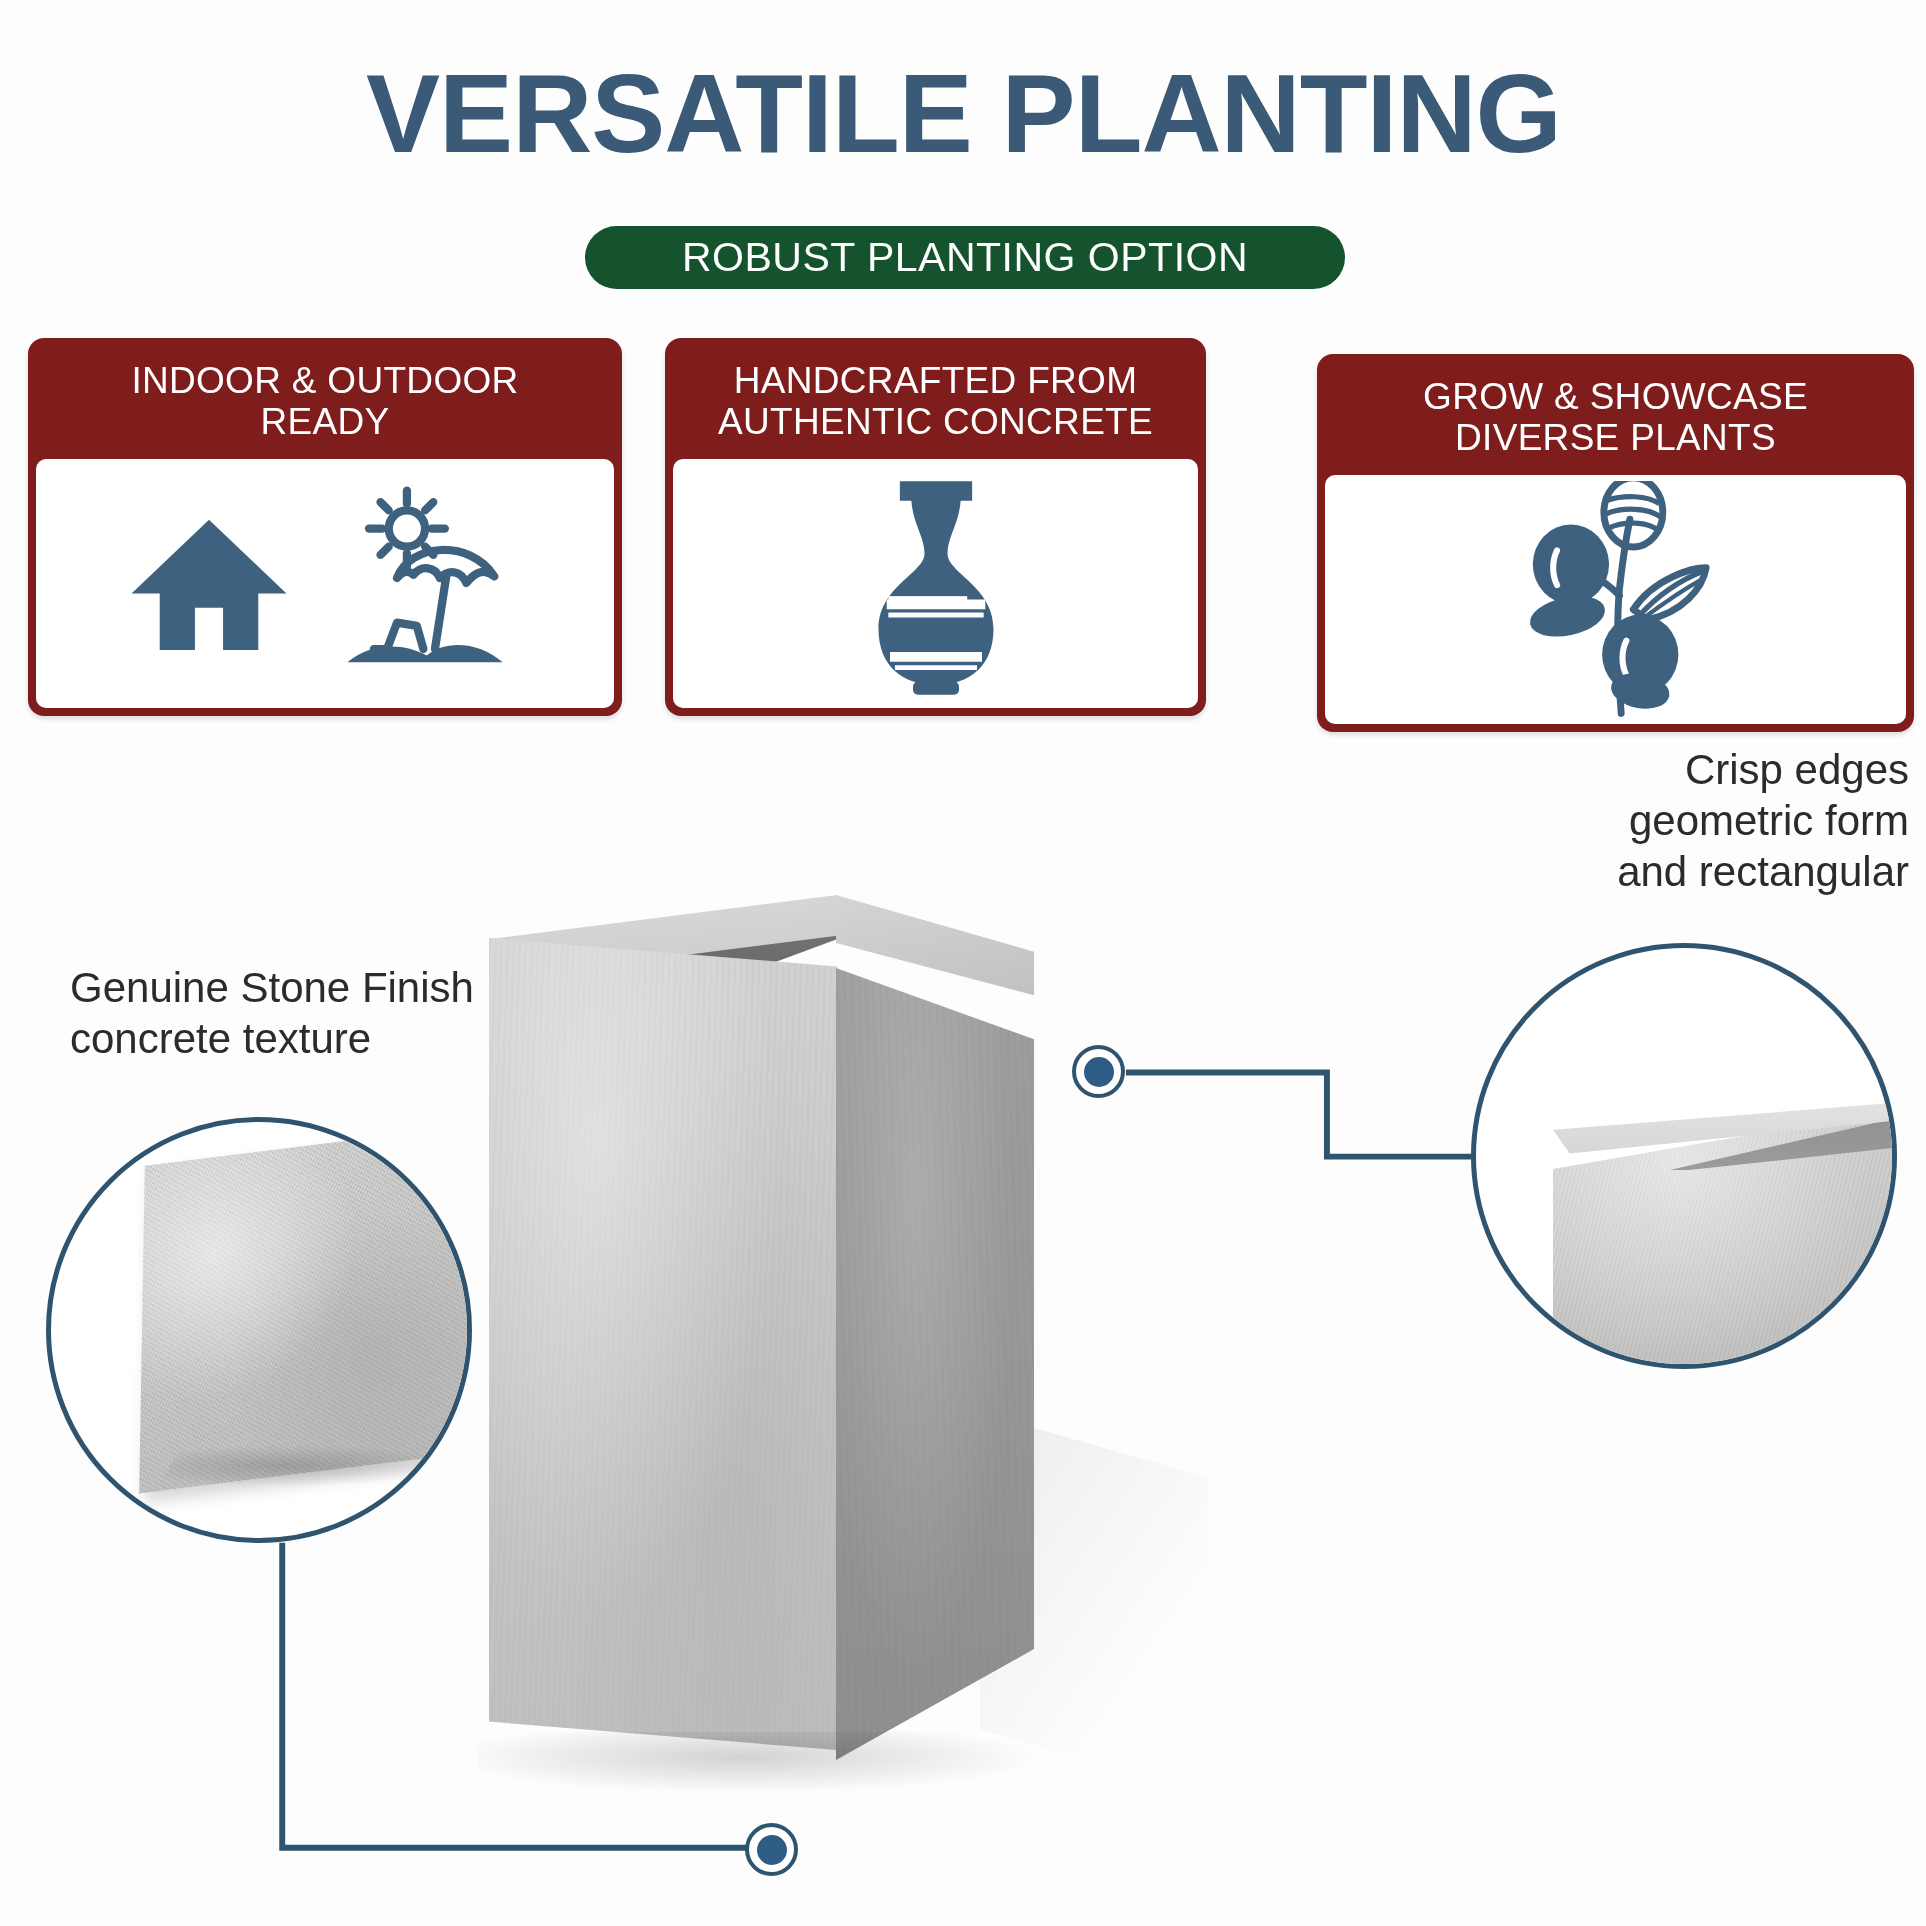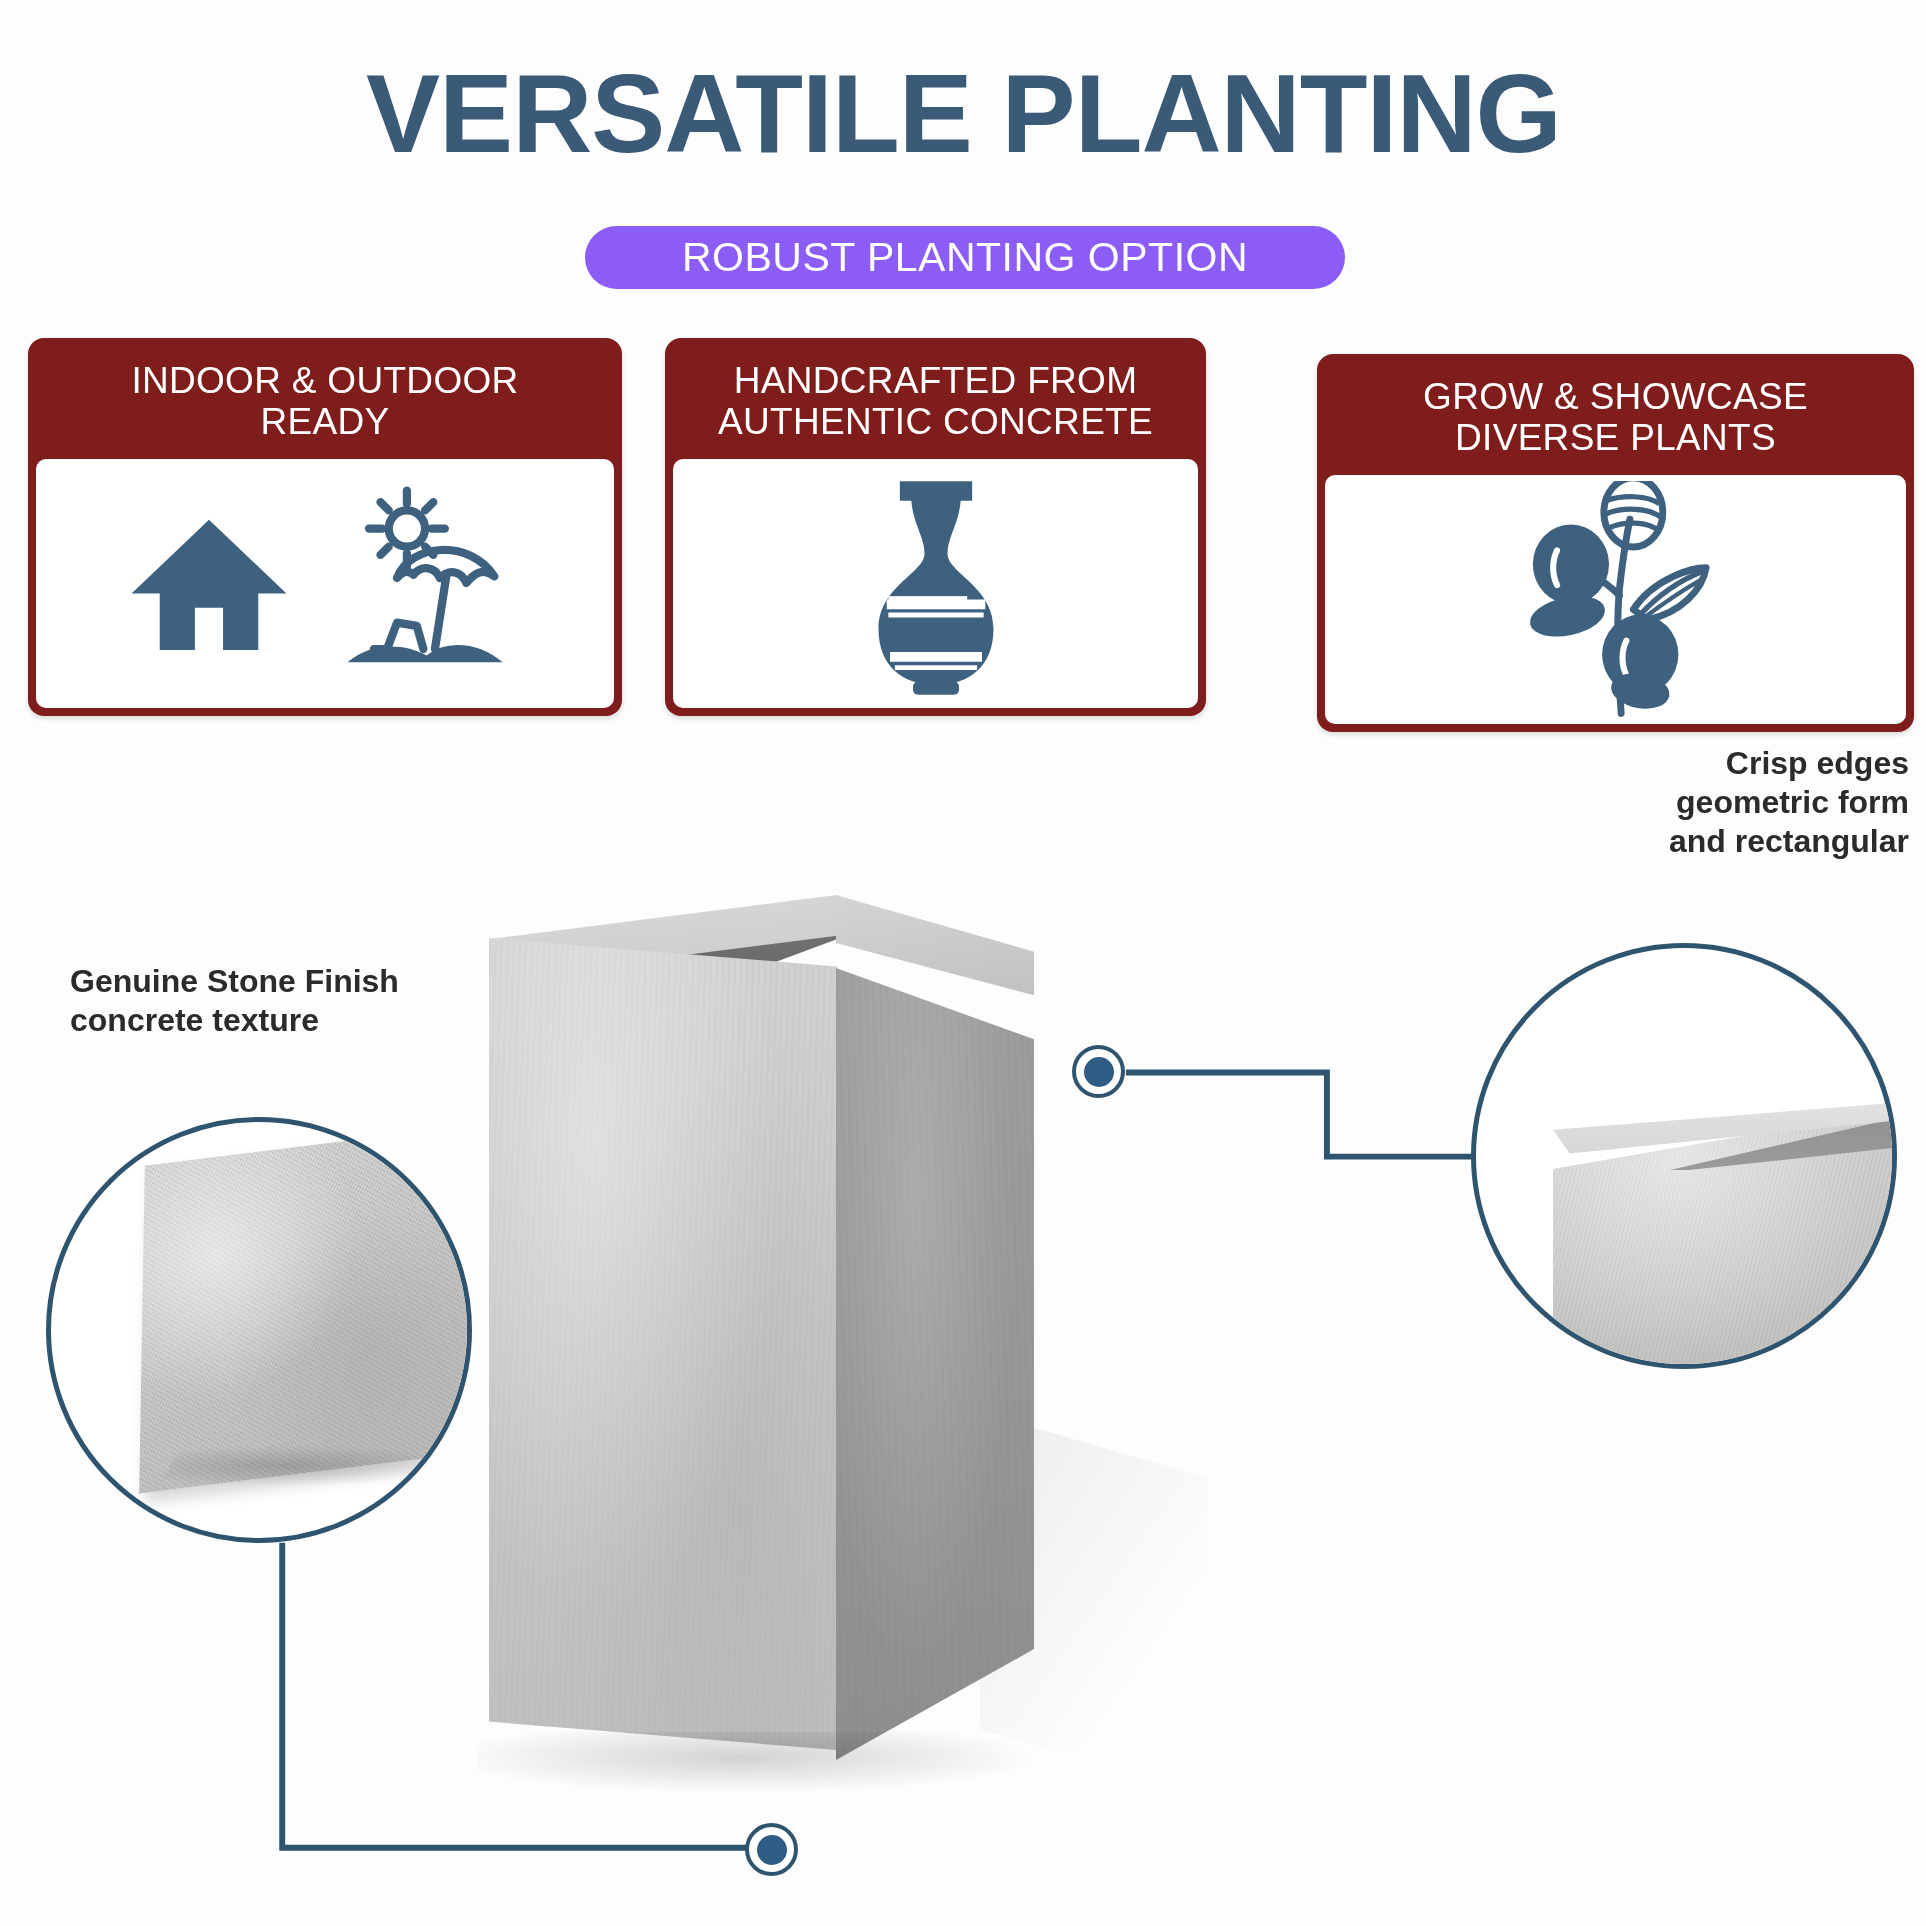--- a/index.html
+++ b/index.html
@@ -23,21 +23,21 @@
     color: #3a5a78;
     line-height: 1.0;
     white-space: nowrap;
   }
 
   
   #subtitle-pill {
     position: absolute;
     top: 226px; left: 585px;
     width: 760px; height: 63px;
-    background: #8b5cf6;
+    background: #14532d;
     border-radius: 36px;
     display: flex; align-items: center; justify-content: center;
     color: #ffffff;
     font-size: 41px;
     font-weight: 400;
     letter-spacing: 0.5px;
     white-space: nowrap;
   }
 
   
@@ -73,23 +73,23 @@
     align-items: center;
     justify-content: center;
     gap: 34px;
   }
   .card-body svg { display: block; }
 
   
   .callout-label {
     position: absolute;
     color: #2b2b2b;
-    font-size: 32px;
+    font-size: 42px;
     line-height: 1.22;
-    font-weight: 700;
+    font-weight: 400;
   }
   #label-crisp-edges {
     top: 744px; right: 18px;
     text-align: right;
   }
   #label-stone-finish {
     top: 962px; left: 30px;
     text-align: left;
     margin-left: 40px;
   }

